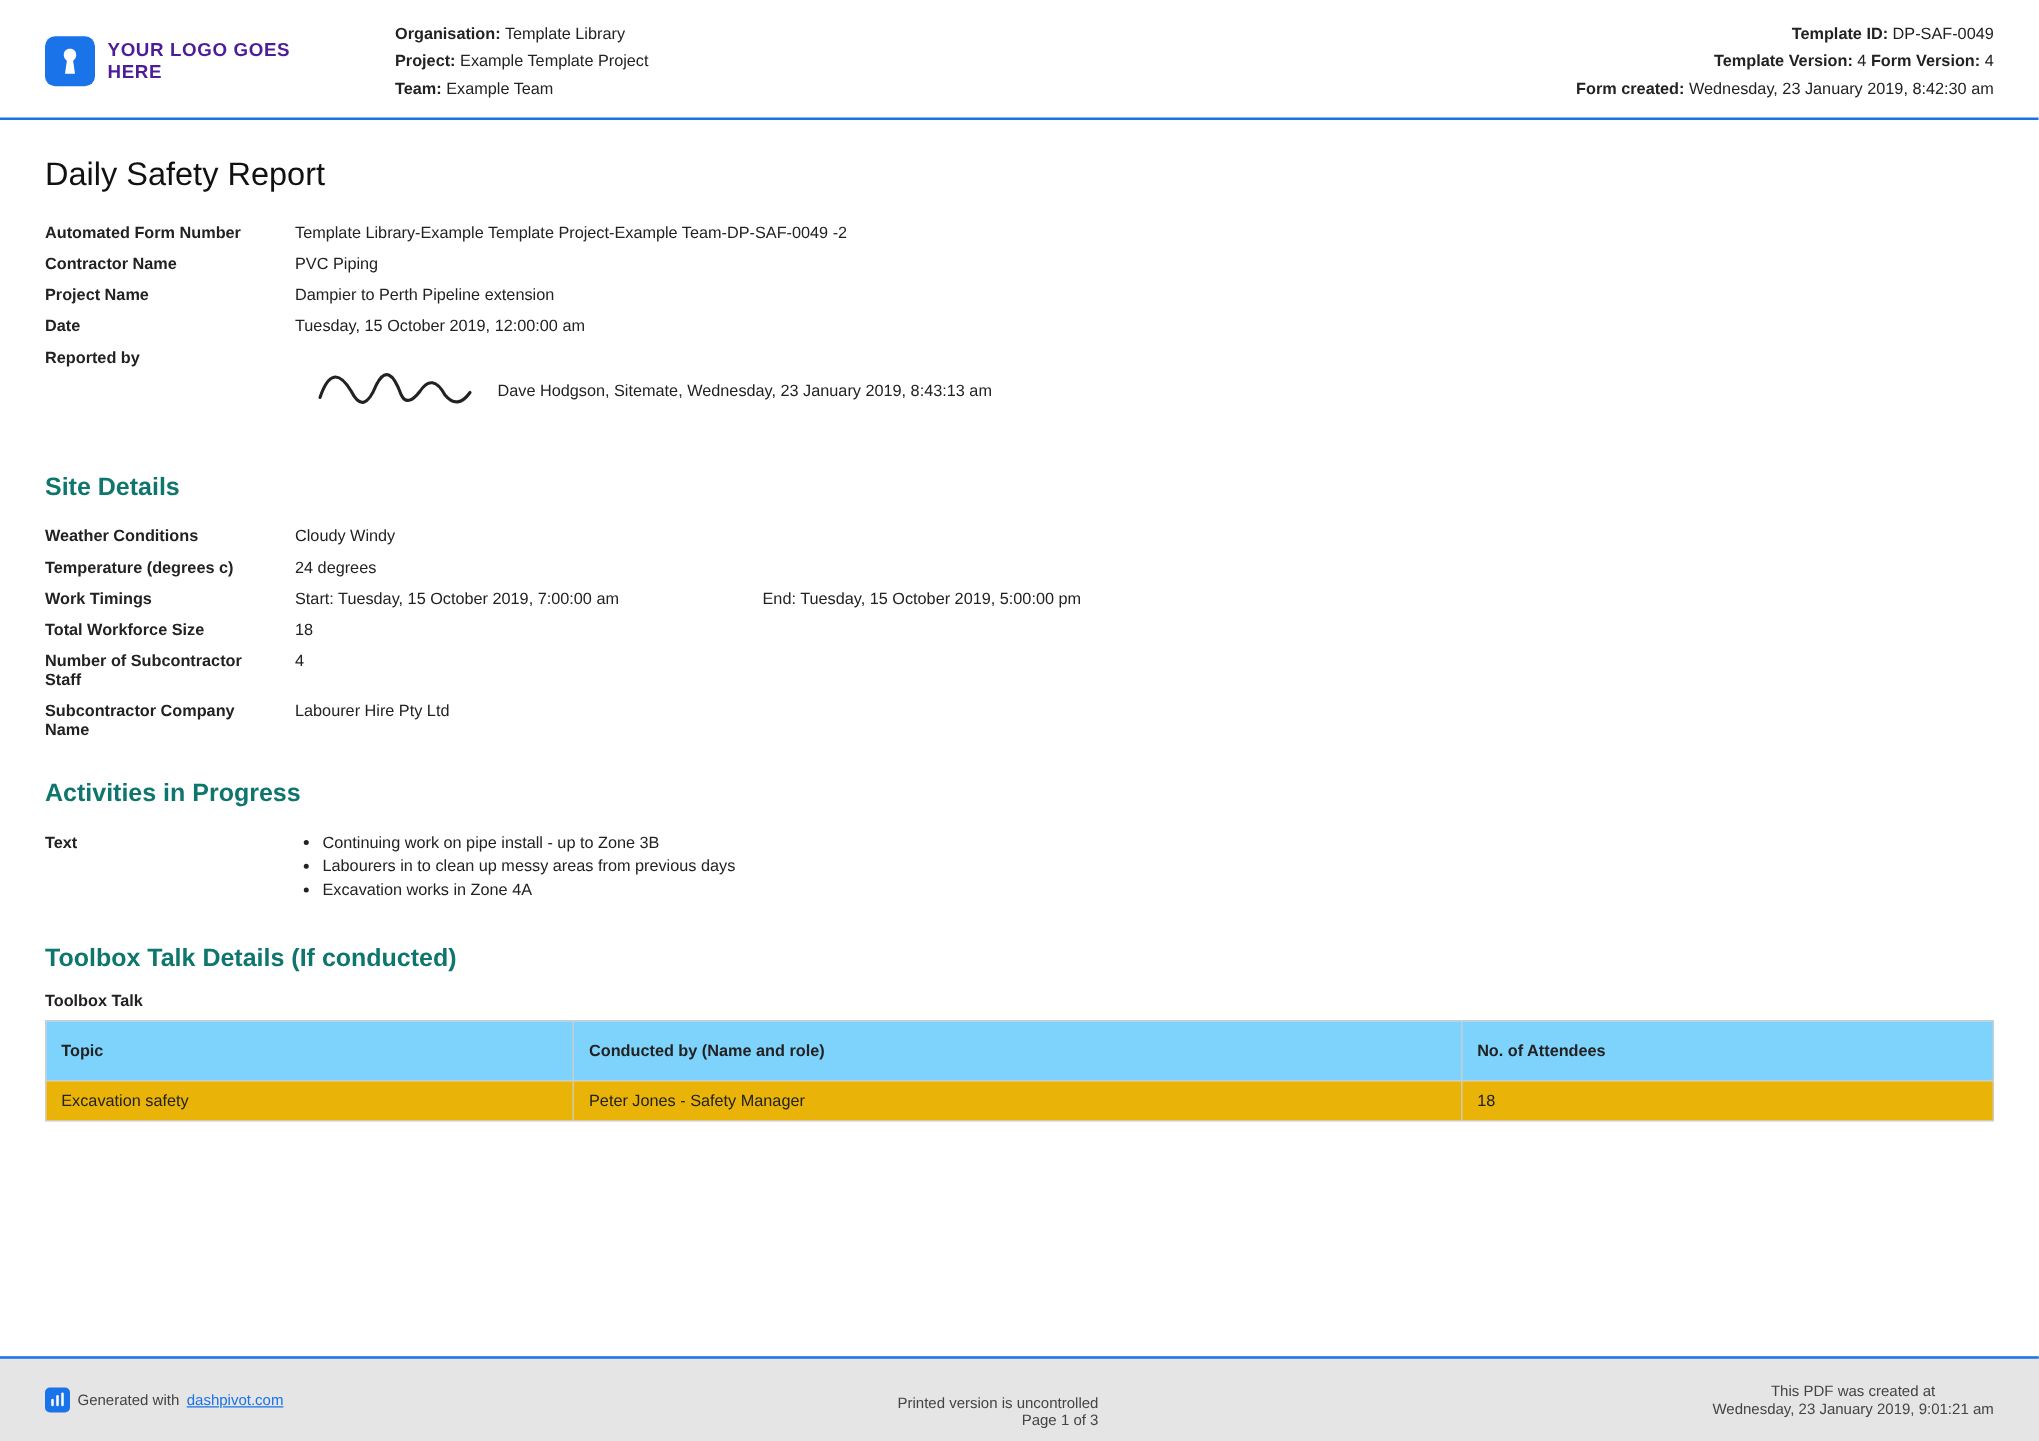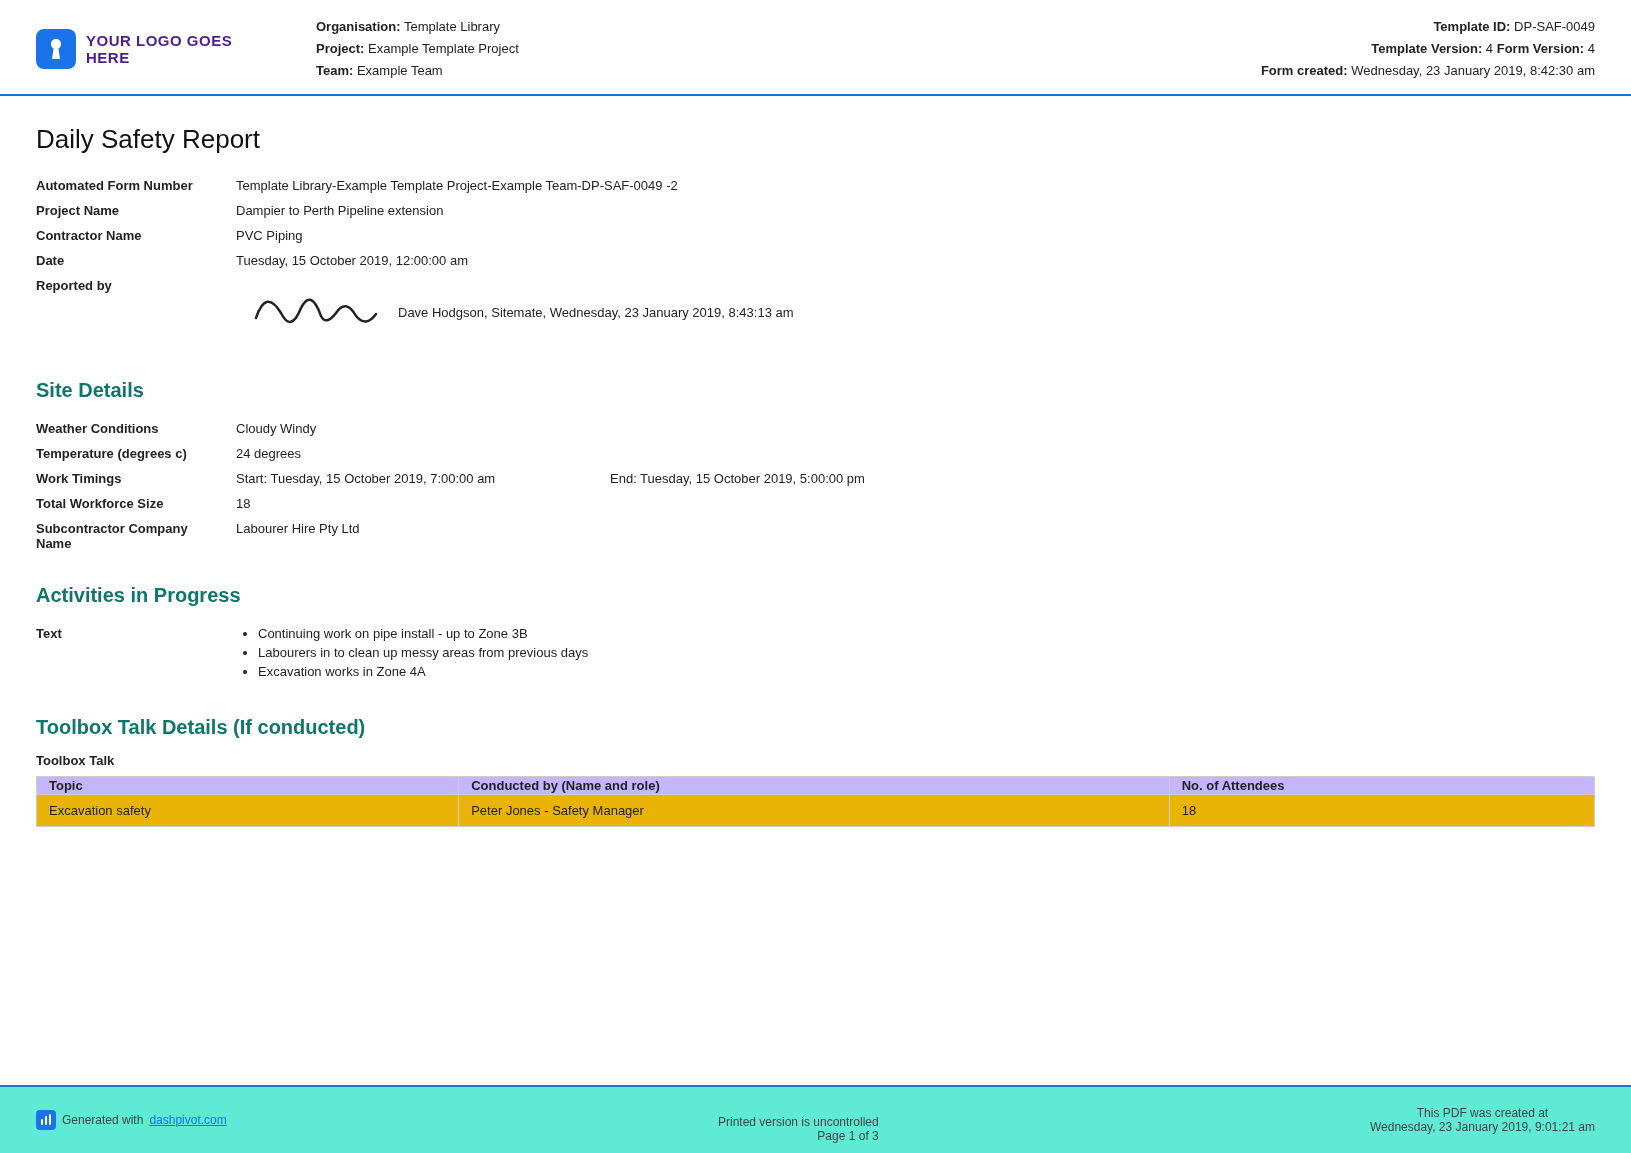--- a/index.html
+++ b/index.html
@@ -138,46 +138,46 @@
       font-size: 13px;
     }
 
     
     .data-table {
       width: 100%;
       border-collapse: collapse;
       margin-top: 8px;
     }
     .data-table th {
-      background: #c4b5fd;
+      background: #7dd3fc;
       font-weight: bold;
       font-size: 13px;
       text-align: left;
-      padding: 1px 12px;
+      padding: 16px 12px;
       border: 1px solid #ccc;
     }
     .data-table td {
       background: #eab308;
       font-size: 13px;
       padding: 8px 12px;
       border: 1px solid #ccc;
     }
 
     
     .footer {
       position: fixed;
       bottom: 0;
       left: 0;
       width: 1631px;
       border-top: 2px solid #1a73e8;
       padding: 10px 36px;
       display: flex;
       justify-content: space-between;
       align-items: center;
-      background: #5eead4;
+      background: #e5e5e5;
       font-size: 12px;
       color: #444;
     }
     .footer-left {
       display: flex;
       align-items: center;
       gap: 6px;
     }
     .footer-logo-small {
       width: 20px;
@@ -258,26 +258,26 @@
 
     <h1 class="report-title">Daily Safety Report</h1>
 
     <table class="info-table">
       <tbody>
         <tr>
           <td class="label">Automated Form Number</td>
           <td class="value">Template Library-Example Template Project-Example Team-DP-SAF-0049   -2</td>
         </tr>
         <tr>
+          <td class="label">Contractor Name</td>
+          <td class="value">PVC Piping</td>
+        </tr>
+        <tr>
           <td class="label">Project Name</td>
           <td class="value">Dampier to Perth Pipeline extension</td>
-        </tr>
-        <tr>
-          <td class="label">Contractor Name</td>
-          <td class="value">PVC Piping</td>
         </tr>
         <tr>
           <td class="label">Date</td>
           <td class="value">Tuesday, 15 October 2019, 12:00:00 am</td>
         </tr>
         <tr>
           <td class="label">Reported by</td>
           <td class="value">
             <div class="signature-area">
               <div class="signature-img">
@@ -311,20 +311,24 @@
               <span class="timings-start">Start: Tuesday, 15 October 2019, 7:00:00 am</span>
               <span class="timings-end">End: Tuesday, 15 October 2019, 5:00:00 pm</span>
             </div>
           </td>
         </tr>
         <tr>
           <td class="label">Total Workforce Size</td>
           <td class="value">18</td>
         </tr>
         <tr>
+          <td class="label">Number of Subcontractor Staff</td>
+          <td class="value">4</td>
+        </tr>
+        <tr>
           <td class="label">Subcontractor Company Name</td>
           <td class="value">Labourer Hire Pty Ltd</td>
         </tr>
       </tbody>
     </table>
 
     <h2 class="section-title">Activities in Progress</h2>
 
     <table class="info-table">
       <tbody>

